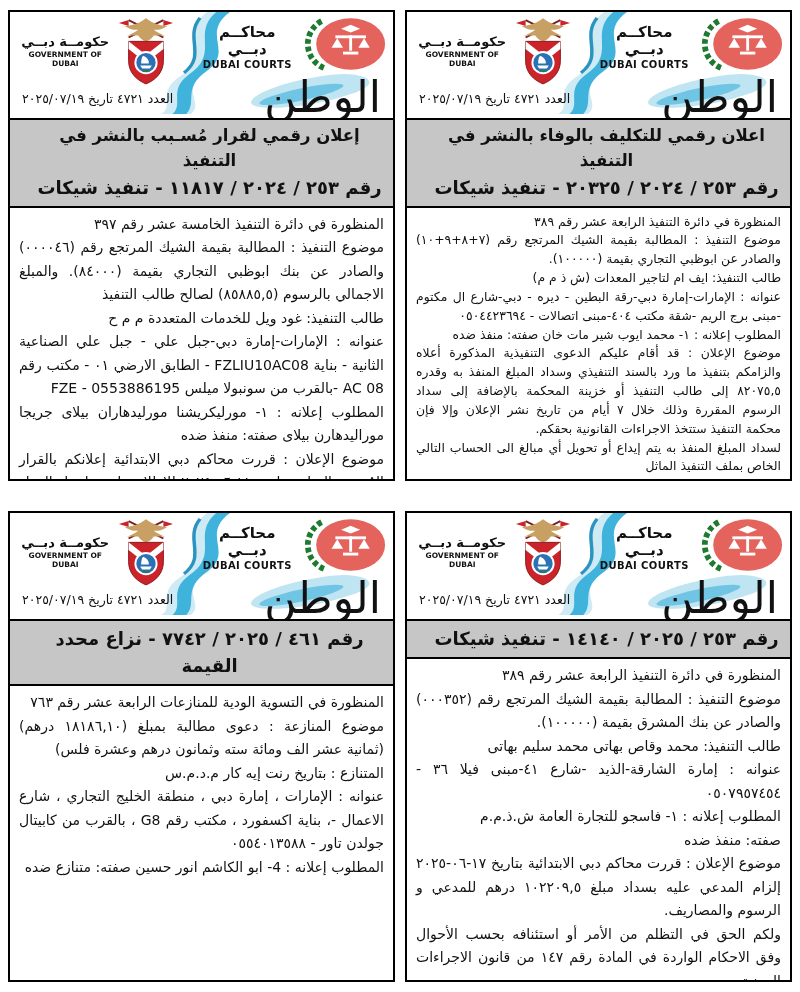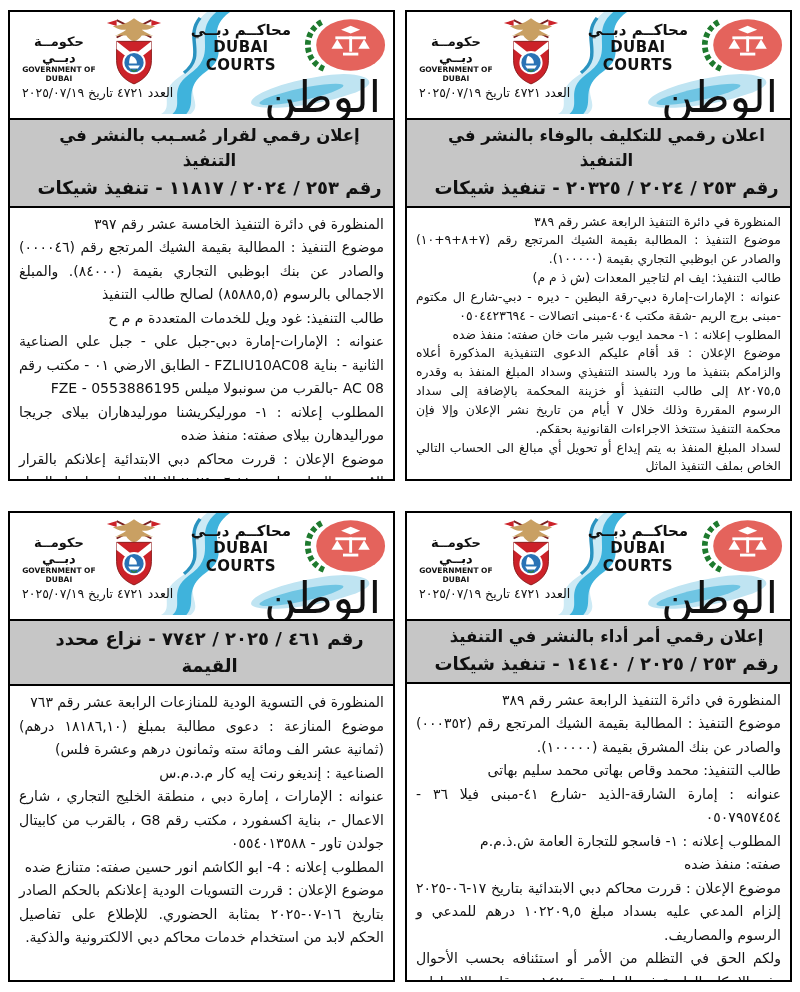--- a/index.html
+++ b/index.html
@@ -50,21 +50,21 @@
     position: relative;
     z-index: 1;
     display: flex;
     justify-content: space-between;
     align-items: flex-start;
   }
   .courts-group { display: flex; align-items: center; gap: 4px; padding-left: 24px; }
   .courts-logo { width: 88px; height: 56px; flex: 0 0 auto; }
   .courts-text { text-align: center; line-height: 1.15; padding-top: 6px; }
   .courts-ar { font-size: 15px; font-weight: bold; }
-  .courts-en { font-size: 15px; font-weight: bold; letter-spacing: 0.4px; direction: ltr; }
+  .courts-en { font-size: 10px; font-weight: bold; letter-spacing: 0.4px; direction: ltr; }
   .govt-group { display: flex; align-items: flex-start; gap: 3px; }
   .govt-emblem { width: 58px; height: 72px; flex: 0 0 auto; }
   .govt-text { text-align: center; line-height: 1.2; padding-top: 18px; }
   .govt-ar { font-size: 13px; font-weight: bold; }
   .govt-en { font-size: 7.5px; font-weight: bold; direction: ltr; }
   .mast-row {
     position: relative;
     z-index: 1;
     display: flex;
     justify-content: space-between;
@@ -92,21 +92,21 @@
     transform: rotate(-3deg);
   }
   .paper-name {
     position: relative;
     z-index: 1;
     font-size: 44px;
     font-weight: normal;
     line-height: 0.95;
     letter-spacing: -1px;
   }
-  .issue-line { font-size: 12.5px; padding-bottom: 18px; white-space: nowrap; }
+  .issue-line { font-size: 12.5px; padding-bottom: 12px; white-space: nowrap; }
   
   .title-bar {
     background: #c6c6c6;
     border-top: 2px solid #000;
     border-bottom: 2px solid #000;
     text-align: center;
     font-weight: bold;
     padding: 4px 4px 5px 20px;
     flex: 0 0 auto;
   }
@@ -316,21 +316,20 @@
       </div>
       <div class="mast-row">
         <div class="paper-name-wrap">
           <span class="mast-swoosh"></span>
           <span class="paper-name">الوطن</span>
         </div>
         <div class="issue-line">العدد ٤٧٢١ تاريخ ٢٠٢٥/٠٧/١٩</div>
       </div>
     </header>
     <div class="title-bar">
-      <div class="title-l1">إعلان رقمي أمر أداء بالنشر في التنفيذ</div>
       <div class="title-l2">رقم ٢٥٣ / ٢٠٢٥ / ١٤١٤٠ - تنفيذ شيكات</div>
     </div>
     <div class="n-body">
       <p>المنظورة في دائرة التنفيذ الرابعة عشر رقم ٣٨٩</p>
       <p>موضوع التنفيذ : المطالبة بقيمة الشيك المرتجع رقم (٠٠٠٣٥٢) والصادر عن بنك المشرق بقيمة (١٠٠٠٠٠).</p>
       <p>طالب التنفيذ: محمد وقاص بهاتى محمد سليم بهاتى</p>
       <p>عنوانه : إمارة الشارقة-الذيد -شارع ٤١-مبنى فيلا ٣٦ - ٠٥٠٧٩٥٧٤٥٤</p>
       <p>المطلوب إعلانه : ١- فاسجو للتجارة العامة ش.ذ.م.م</p>
       <p>صفته: منفذ ضده</p>
       <p>موضوع الإعلان : قررت محاكم دبي الابتدائية بتاريخ ١٧-٠٦-٢٠٢٥ إلزام المدعي عليه بسداد مبلغ ١٠٢٢٠٩,٥ درهم للمدعي و الرسوم والمصاريف.</p>
@@ -389,20 +388,19 @@
         </div>
         <div class="issue-line">العدد ٤٧٢١ تاريخ ٢٠٢٥/٠٧/١٩</div>
       </div>
     </header>
     <div class="title-bar">
       <div class="title-l2">رقم ٤٦١ / ٢٠٢٥ / ٧٧٤٢ - نزاع محدد القيمة</div>
     </div>
     <div class="n-body">
       <p>المنظورة في التسوية الودية للمنازعات الرابعة عشر رقم ٧٦٣</p>
       <p>موضوع المنازعة : دعوى مطالبة بمبلغ (١٨١٨٦,١٠ درهم) (ثمانية عشر الف ومائة سته وثمانون درهم وعشرة فلس)</p>
-      <p>الصناعية : إنديغو رنت إيه كار م.د.م.س</p>
+      <p>المتنازع : بتاريخ رنت إيه كار م.د.م.س</p>
       <p>عنوانه : الإمارات ، إمارة دبي ، منطقة الخليج التجاري ، شارع الاعمال -، بناية اكسفورد ، مكتب رقم G8 ، بالقرب من كابيتال جولدن تاور - ٠٥٥٤٠١٣٥٨٨</p>
       <p>المطلوب إعلانه : 4- ابو الكاشم انور حسين صفته: متنازع ضده</p>
-      <p>موضوع الإعلان : قررت التسويات الودية إعلانكم بالحكم الصادر بتاريخ ١٦-٠٧-٢٠٢٥ بمثابة الحضوري. للإطلاع على تفاصيل الحكم لابد من استخدام خدمات محاكم دبي الالكترونية والذكية.</p>
     </div>
   </article>
 
 </div>
 
 </body></html>

